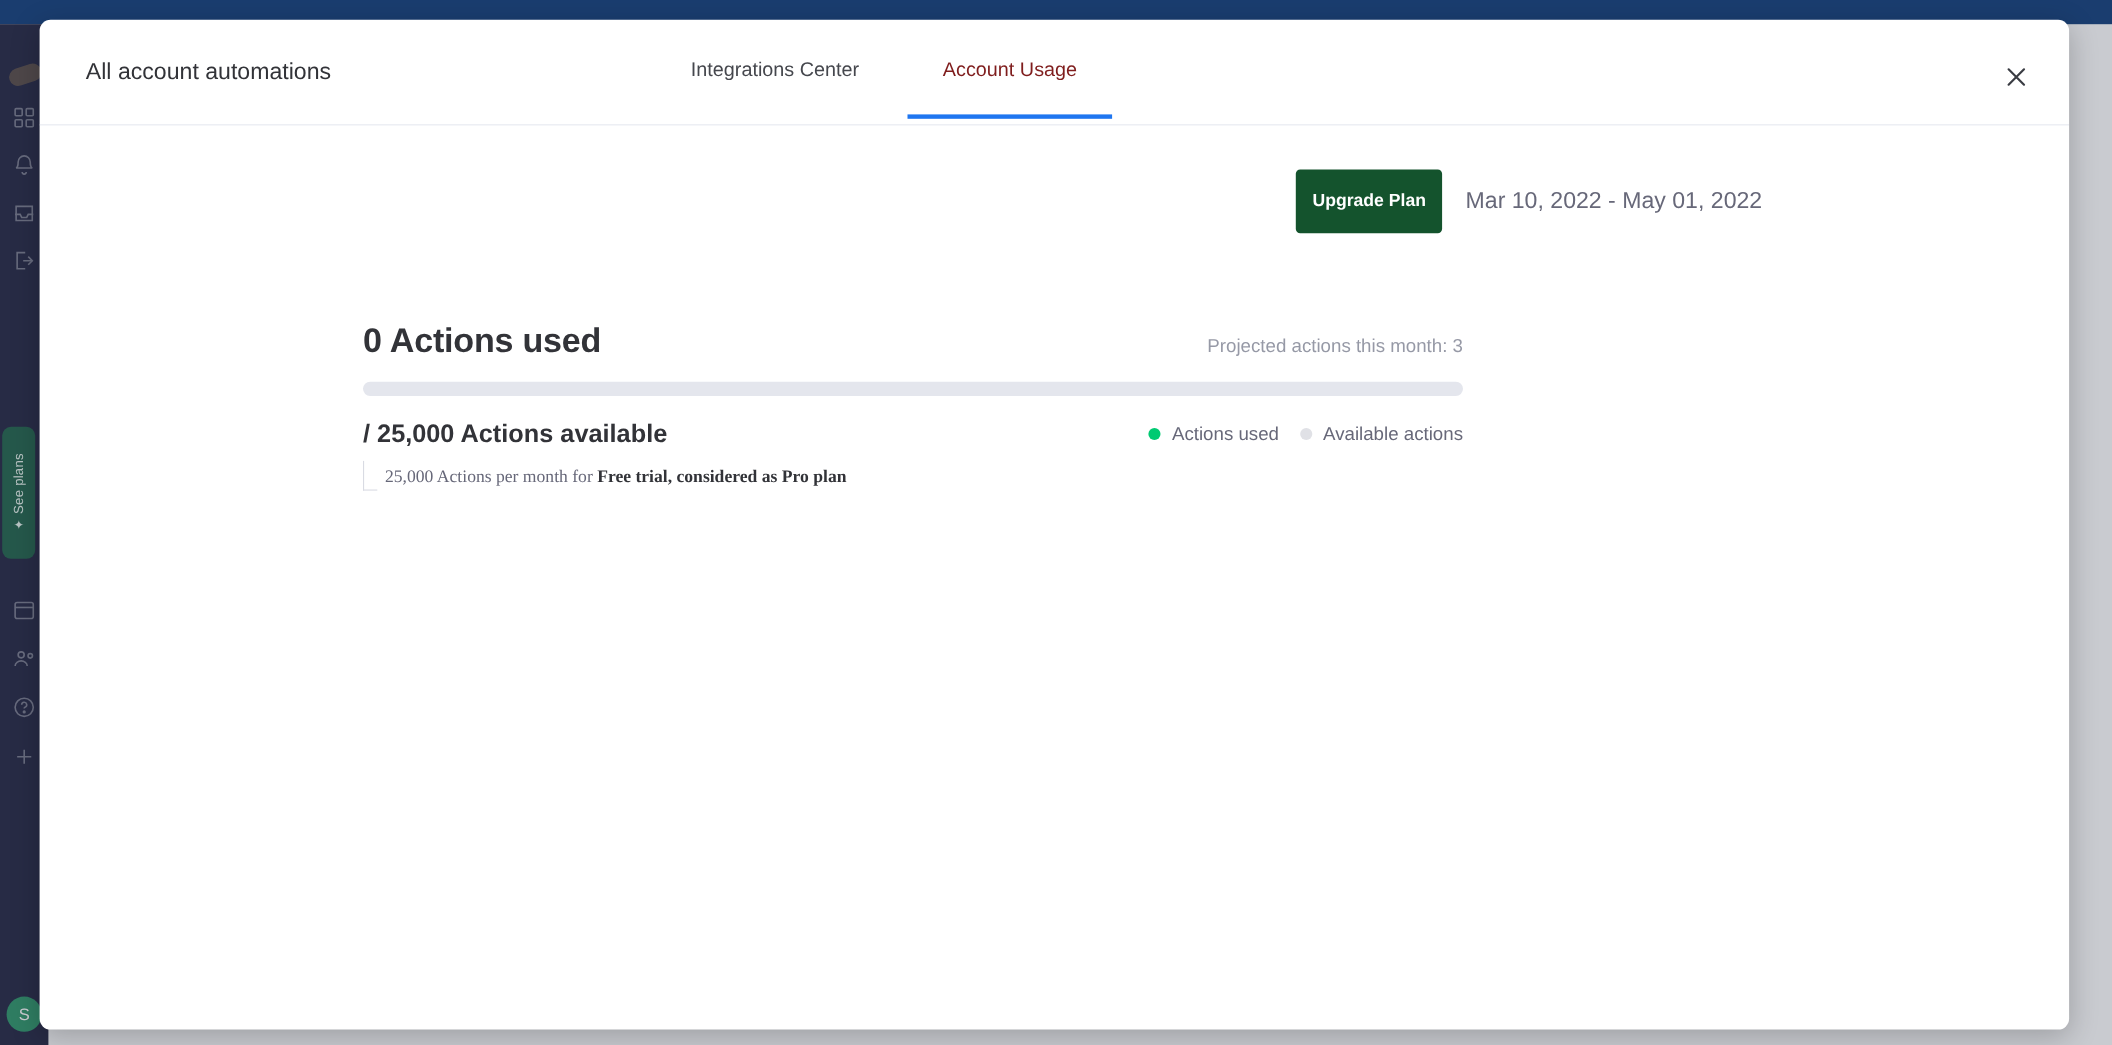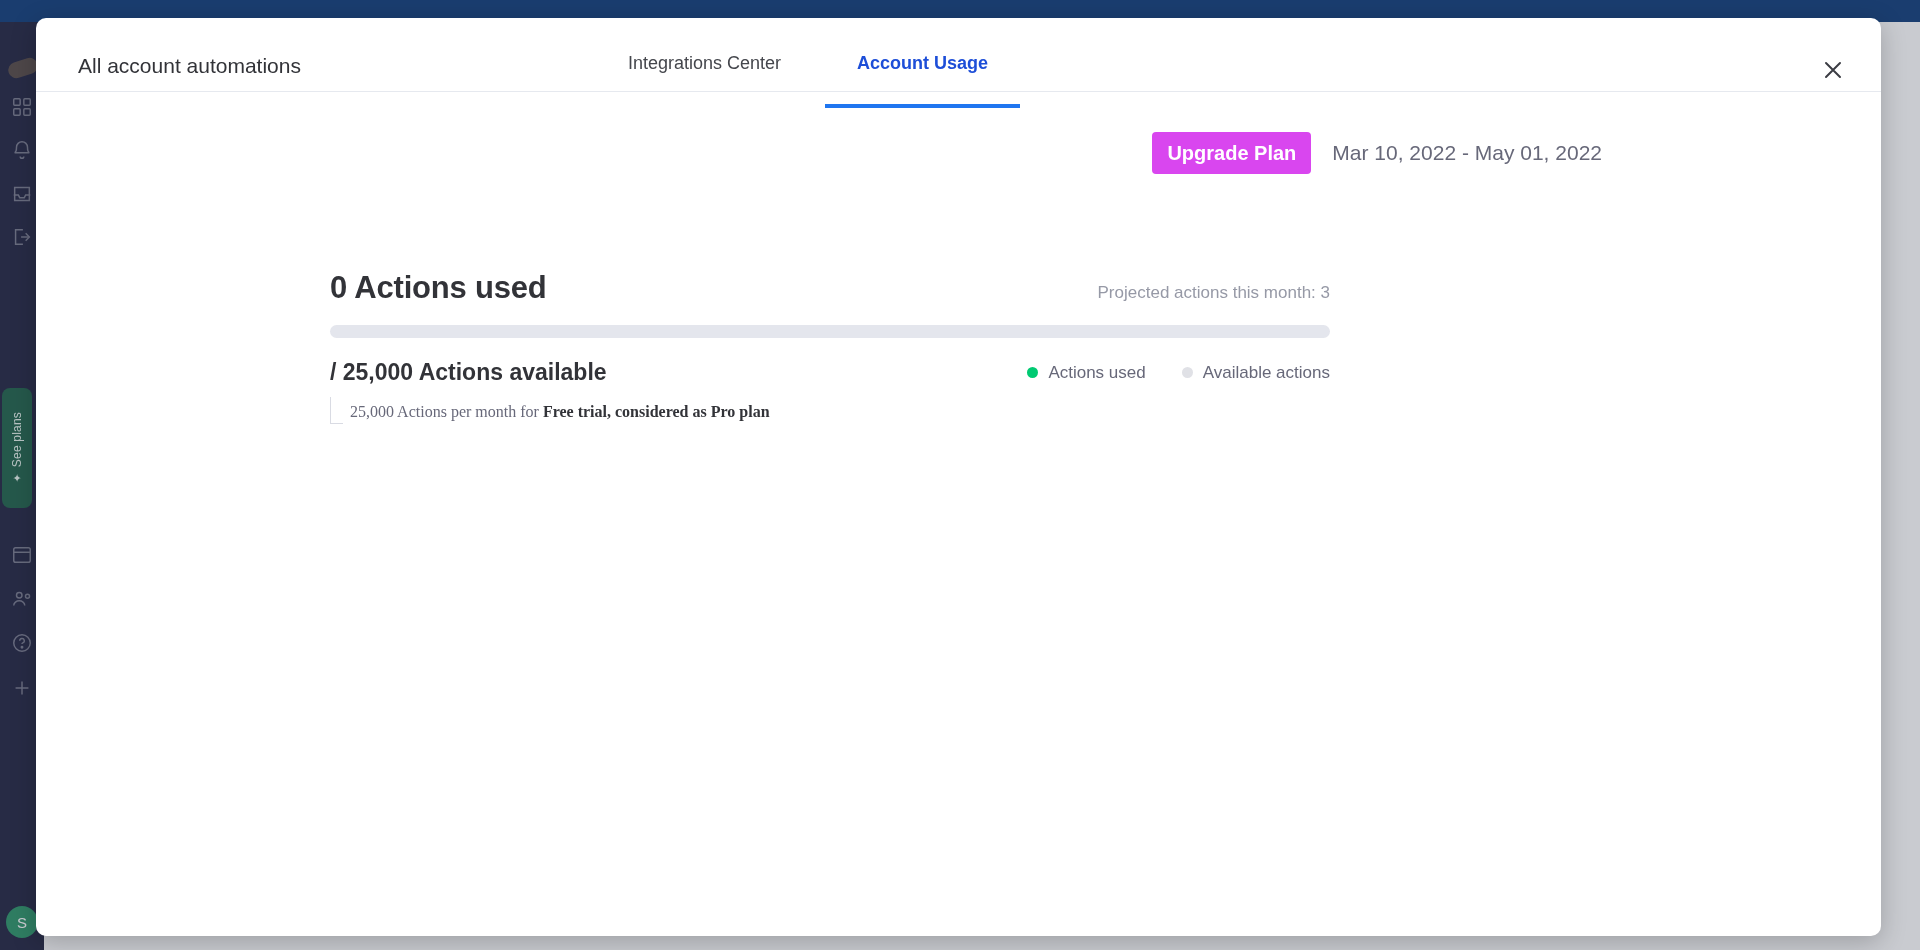--- a/index.html
+++ b/index.html
@@ -109,21 +109,21 @@
     width: 1845px;
     height: 918px;
     background: #ffffff;
     border-radius: 10px;
     overflow: hidden;
     box-shadow: 0 6px 26px rgba(0,0,0,0.22);
   }
 
   #modal-header {
     position: relative;
-    height: 74px;
+    height: 96px;
     border-bottom: 1px solid #e6e9ef;
   }
   #modal-title {
     position: absolute;
     left: 42px;
     top: 36px;
     font-size: 21px;
     color: #323338;
   }
   #tab-bar {
@@ -138,21 +138,21 @@
   .tab {
     height: 90px;
     display: flex;
     align-items: center;
     padding: 0 32px;
     font-size: 18px;
     color: #45474d;
     cursor: pointer;
     position: relative;
   }
-  .tab.active { color: #1d4ed8; font-weight: bold; }
+  .tab.active { color: #7f1d1d; }
   .tab.active::after {
     content: "";
     position: absolute;
     left: 0; right: 0;
     bottom: 0;
     height: 4px;
     background: #1f76f0;
   }
   #close-button {
     position: absolute;
@@ -170,28 +170,28 @@
 
   #usage-toolbar {
     position: absolute;
     right: 279px;
     top: 40px;
     display: flex;
     align-items: center;
     gap: 21px;
   }
   #upgrade-plan-button {
-    background: #d946ef;
+    background: #14532d;
     color: #ffffff;
     border: none;
     border-radius: 4px;
     font-family: "Liberation Sans", sans-serif;
-    font-size: 20px;
+    font-size: 16px;
     font-weight: bold;
-    padding: 10px 15px;
+    padding: 20px 15px;
     cursor: pointer;
     line-height: 1.1;
   }
   #date-range {
     font-size: 21px;
     color: #676879;
     white-space: nowrap;
   }
 
   #usage-panel {
@@ -236,21 +236,21 @@
     justify-content: space-between;
   }
   #actions-available-heading {
     font-size: 23px;
     font-weight: bold;
     color: #323338;
   }
   #usage-legend {
     display: flex;
     align-items: center;
-    gap: 36px;
+    gap: 19px;
   }
   .legend-entry {
     display: flex;
     align-items: center;
     gap: 10px;
     font-size: 17px;
     color: #676879;
   }
   .legend-dot {
     width: 11px; height: 11px;

